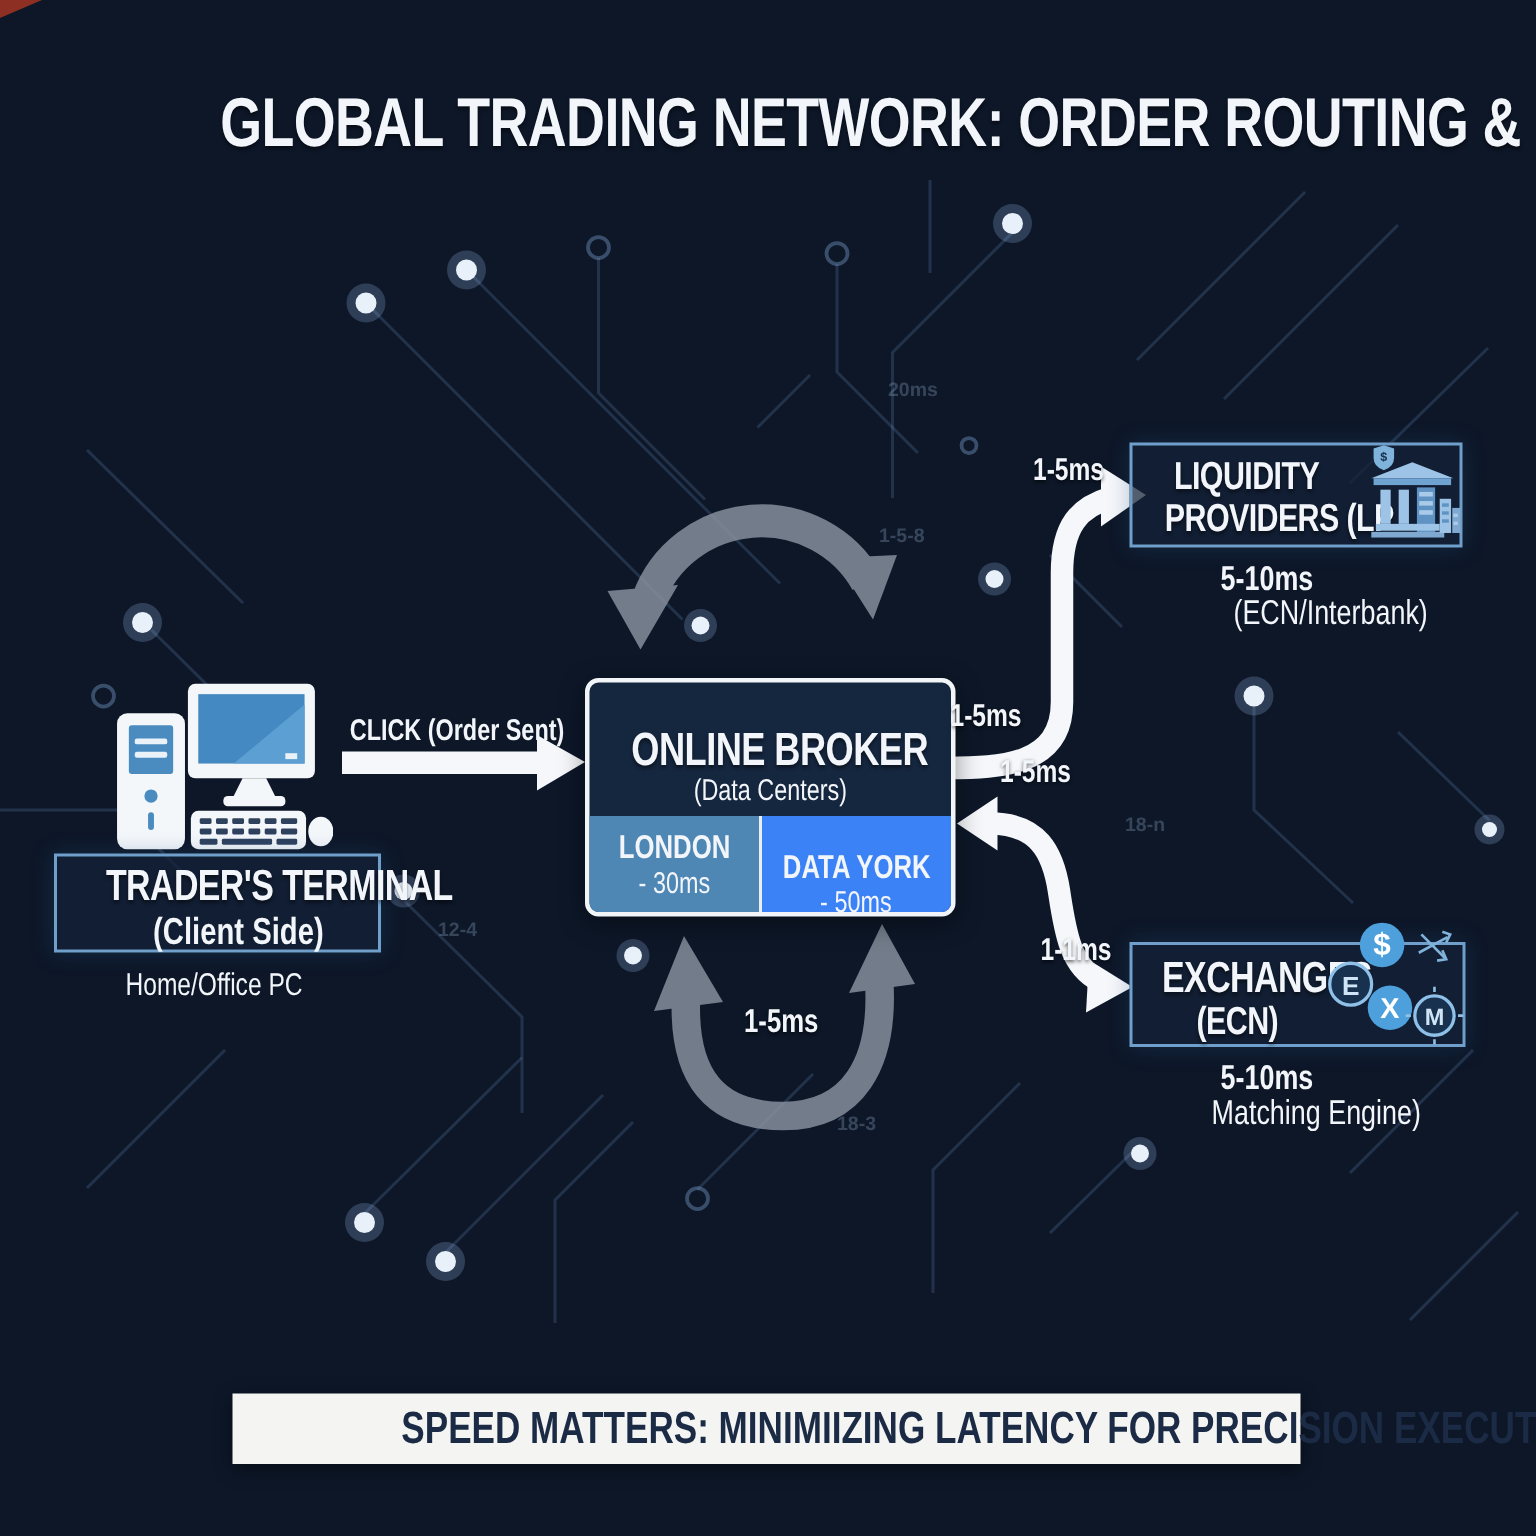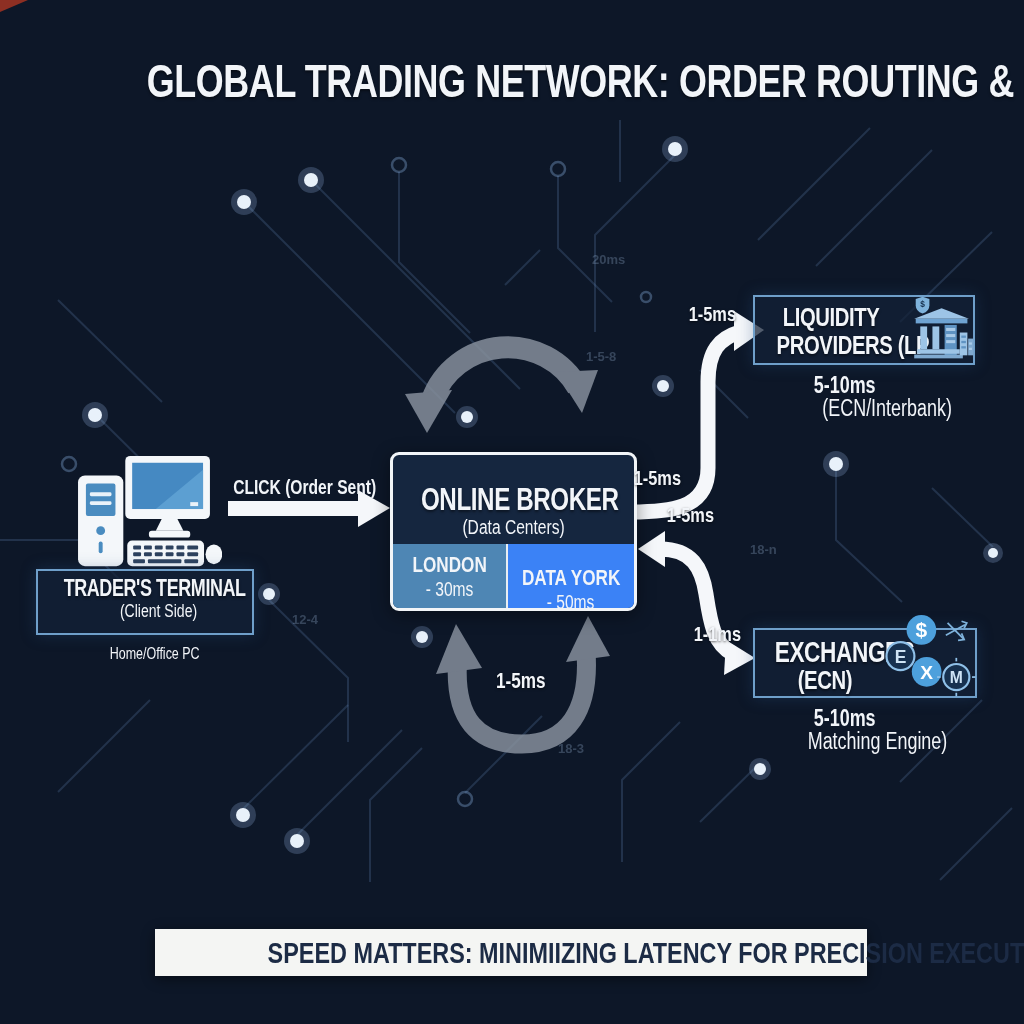--- a/index.html
+++ b/index.html
@@ -165,24 +165,24 @@
       </g>
       <ellipse cx="152" cy="108" rx="8.5" ry="10" fill="#f4f7fa"></ellipse>
     </svg>
   </div>
 
   <div class="abs ctr" style="left:210px;top:476px;width:190px;font-size:20px;font-weight:700;">
     <span class="cond">CLICK (Order Sent)</span>
   </div>
 
   <div class="abs bluebox ctr" style="left:36px;top:569px;width:214px;height:62px;">
-    <div style="font-size:23px;margin-top:4px;"><span class="cond ttl">TRADER'S TERMINAL</span></div>
-    <div style="font-size:18px;font-weight:400;margin-top:-1px;padding-left:28px;"><span class="cond">(Client Side)</span></div>
-  </div>
-  <div class="abs ctr" style="left:48px;top:645px;width:214px;font-size:16px;font-weight:500;">
+    <div style="font-size:29px;margin-top:4px;"><span class="cond ttl">TRADER'S TERMINAL</span></div>
+    <div style="font-size:25px;font-weight:700;margin-top:-1px;padding-left:28px;"><span class="cond">(Client Side)</span></div>
+  </div>
+  <div class="abs ctr" style="left:36px;top:645px;width:214px;font-size:21px;font-weight:500;">
     <span class="cond">Home/Office PC</span>
   </div>
 
   <div class="abs" style="left:390px;top:452px;width:241px;height:153px;border:3px solid #f2f5f8;border-radius:9px;background:#15263f;overflow:hidden;box-shadow:0 4px 18px rgba(0,0,0,.4);">
     <div class="ctr" style="font-size:31px;margin-top:27px;"><span class="cond ttl">ONLINE BROKER</span></div>
     <div class="ctr" style="font-size:20px;font-weight:400;margin-top:-2px;"><span class="cond">(Data Centers)</span></div>
     <div style="position:absolute;left:0;bottom:0;width:100%;height:64px;display:flex;">
       <div class="ctr" style="flex:1;background:#4e86b4;border-right:2px solid #e9eef3;padding-top:8px;">
         <div style="font-size:22px;font-weight:700;"><span class="cond">LONDON</span></div>
         <div style="font-size:20px;font-weight:500;"><span class="cond">- 30ms</span></div>

